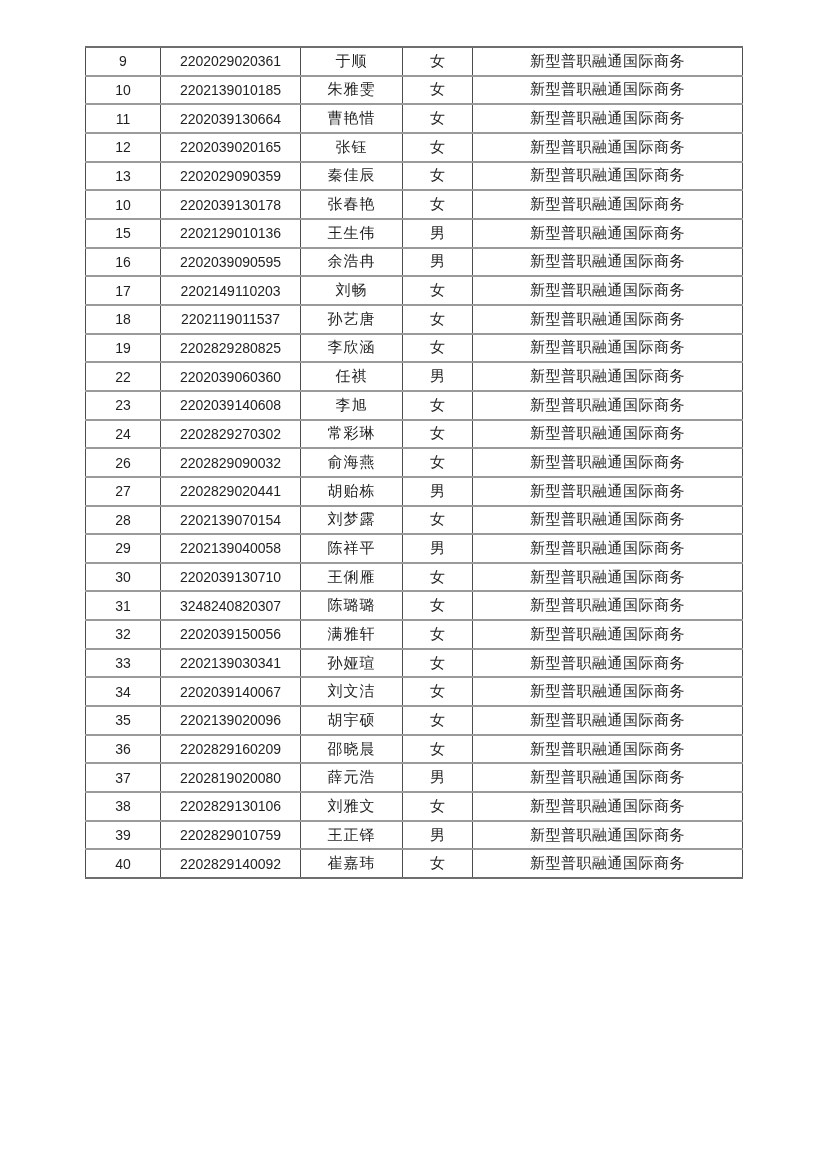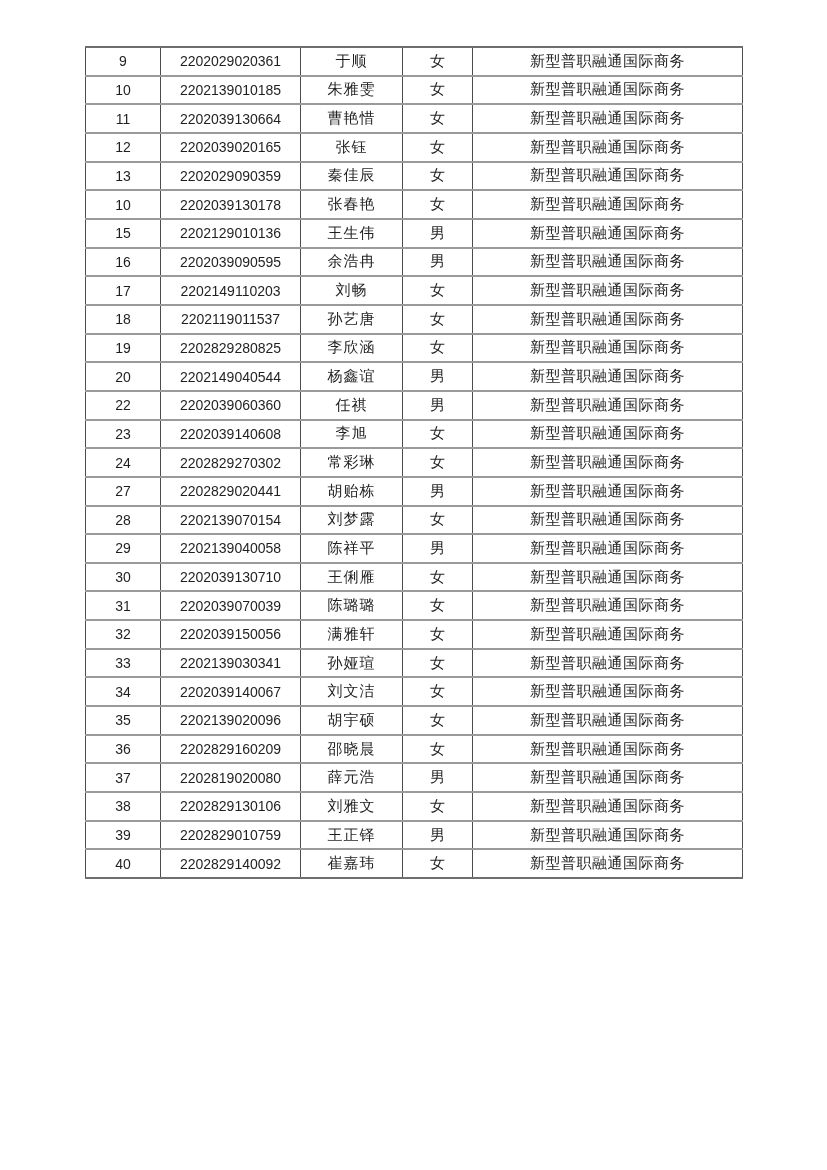--- a/index.html
+++ b/index.html
@@ -146,27 +146,20 @@
       <td class="cjk program">新型普职融通国际商务</td>
     </tr>
           <tr>
       <td class="num">19</td>
       <td class="num">2202829280825</td>
       <td class="cjk name">李欣涵</td>
       <td class="cjk">女</td>
       <td class="cjk program">新型普职融通国际商务</td>
     </tr>
           <tr>
-      <td class="num">20</td>
-      <td class="num">2202149040544</td>
-      <td class="cjk name">杨鑫谊</td>
-      <td class="cjk">男</td>
-      <td class="cjk program">新型普职融通国际商务</td>
-    </tr>
-          <tr>
       <td class="num">22</td>
       <td class="num">2202039060360</td>
       <td class="cjk name">任祺</td>
       <td class="cjk">男</td>
       <td class="cjk program">新型普职融通国际商务</td>
     </tr>
           <tr>
       <td class="num">23</td>
       <td class="num">2202039140608</td>
       <td class="cjk name">李旭</td>
@@ -174,20 +167,27 @@
       <td class="cjk program">新型普职融通国际商务</td>
     </tr>
           <tr>
       <td class="num">24</td>
       <td class="num">2202829270302</td>
       <td class="cjk name">常彩琳</td>
       <td class="cjk">女</td>
       <td class="cjk program">新型普职融通国际商务</td>
     </tr>
           <tr>
+      <td class="num">26</td>
+      <td class="num">2202829090032</td>
+      <td class="cjk name">俞海燕</td>
+      <td class="cjk">女</td>
+      <td class="cjk program">新型普职融通国际商务</td>
+    </tr>
+          <tr>
       <td class="num">27</td>
       <td class="num">2202829020441</td>
       <td class="cjk name">胡贻栋</td>
       <td class="cjk">男</td>
       <td class="cjk program">新型普职融通国际商务</td>
     </tr>
           <tr>
       <td class="num">28</td>
       <td class="num">2202139070154</td>
       <td class="cjk name">刘梦露</td>
@@ -203,21 +203,21 @@
     </tr>
           <tr>
       <td class="num">30</td>
       <td class="num">2202039130710</td>
       <td class="cjk name">王俐雁</td>
       <td class="cjk">女</td>
       <td class="cjk program">新型普职融通国际商务</td>
     </tr>
           <tr>
       <td class="num">31</td>
-      <td class="num">2202039070039</td>
+      <td class="num">3248240820307</td>
       <td class="cjk name">陈璐璐</td>
       <td class="cjk">女</td>
       <td class="cjk program">新型普职融通国际商务</td>
     </tr>
           <tr>
       <td class="num">32</td>
       <td class="num">2202039150056</td>
       <td class="cjk name">满雅轩</td>
       <td class="cjk">女</td>
       <td class="cjk program">新型普职融通国际商务</td>

